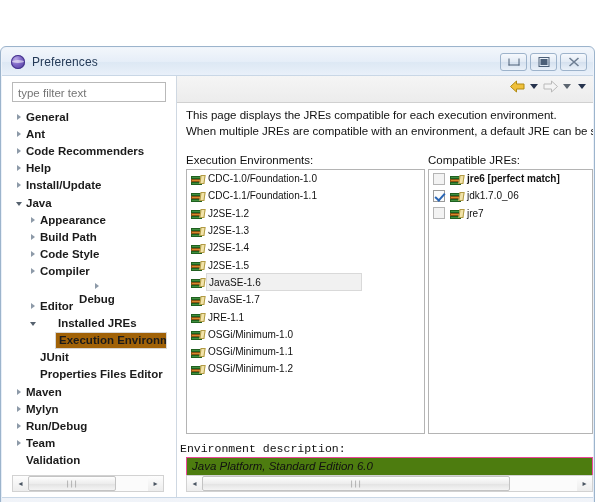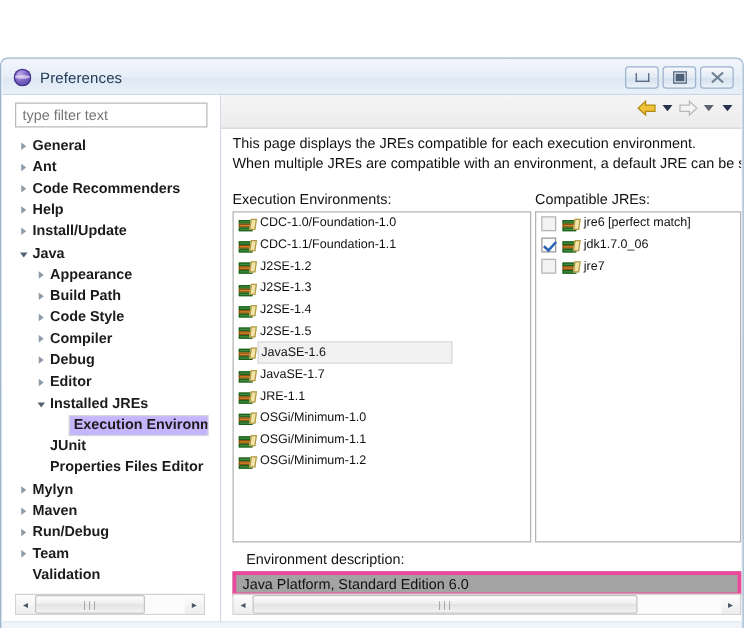--- a/index.html
+++ b/index.html
@@ -76,21 +76,21 @@
     font-size:11.5px; color:#1b1b1b;
   }
   .tnode { display:flex; align-items:center; height:17.2px; white-space:nowrap;font-weight:bold; }
   .tw { width:13px; flex:0 0 13px; display:flex; align-items:center; justify-content:center; }
   .arrow-c, .arrow-o { width:0;height:0; }
   .arrow-c { border-left:4px solid #8d9aa8; border-top:3.5px solid transparent; border-bottom:3.5px solid transparent; }
   .arrow-o { border-top:4px solid #55616e; border-left:3.5px solid transparent; border-right:3.5px solid transparent; margin-top:2px;}
   .tlabel { padding-left:1px; }
   .sel-item {
     display:inline-block;
-    background:#c4b5fd;
+    background:#a16207;
     border:1px solid #d7d7d7;
     padding:0 2px 0 3px;
     height:15px; line-height:15px;
     overflow:hidden;
     margin-left:2px;
   }
   
   .hscroll {
     position:absolute; height:17px; box-sizing:border-box;
     background:#f4f4f4; border:1px solid #d2d2d2;
@@ -146,25 +146,25 @@
   .jicon .pg { position:absolute; right:0; bottom:1px; width:5px; height:9px; background:#f2e3a8; border:1px solid #b09a45; box-sizing:border-box; transform:skewX(-8deg);}
   .cbox {
     width:12px;height:12px;flex:0 0 12px;box-sizing:border-box;
     border:1px solid #b5b5b5; background:#f3f3f3; margin-right:5px; position:relative;
   }
   .cbox.checked { background:#fbfbfb; border-color:#9a9a9a; }
   .cbox.checked::after{
     content:""; position:absolute; left:3px; top:0px; width:4px; height:8px;
     border:solid #2a66b5; border-width:0 2px 2px 0; transform:rotate(42deg);
   }
-  .bold-row { font-weight:normal; }
+  .bold-row { font-weight:bold; }
   #envdesc-field {
     position:absolute; box-sizing:border-box;
-    border:3px solid #ec4899; background:#a3a3a3;
-    font-size:11.5px; color:#111; padding:2px 0 0 5px;
+    border:1px solid #ec4899; background:#4d7c0f;
+    font-size:11.5px; color:#111; padding:2px 0 0 5px;font-style:italic;
   }
   
   #footer {
     position:absolute; left:1px; right:1px; bottom:1px; height:48px;
     background:linear-gradient(180deg,#f1f4f9 0%,#e8eef6 100%);
     border-top:1px solid #c9d7e6;
     border-radius: 0 0 4px 4px;
   }
   #help-btn {
     position:absolute; left:18px; top:13px; width:21px; height:21px;
@@ -264,33 +264,33 @@
               <span class="arrow-c"></span>
             </span>
             <span class="tlabel">Code Style</span>
           </div>
           <div class="tnode" style="padding-left: 14px;">
             <span class="tw">
               <span class="arrow-c"></span>
             </span>
             <span class="tlabel">Compiler</span>
           </div>
-          <div class="tnode" style="padding-left: 14px;">
+          <div class="tnode" style="padding-left: 14px; flex-direction: column;">
             <span class="tw">
               <span class="arrow-c"></span>
             </span>
             <span class="tlabel">Debug</span>
           </div>
           <div class="tnode" style="padding-left: 14px;">
             <span class="tw">
               <span class="arrow-c"></span>
             </span>
             <span class="tlabel">Editor</span>
           </div>
-          <div class="tnode" style="padding-left: 14px;">
+          <div class="tnode" style="padding-left: 14px; gap: 18px;">
             <span class="tw">
               <span class="arrow-o"></span>
             </span>
             <span class="tlabel">Installed JREs</span>
           </div>
           <div class="tnode" style="padding-left: 28px; overflow: hidden;">
             <span class="tw"></span>
             <span class="sel-item">Execution Environm</span>
           </div>
           <div class="tnode" style="padding-left: 14px;">
@@ -298,27 +298,27 @@
             <span class="tlabel">JUnit</span>
           </div>
           <div class="tnode" style="padding-left: 14px;">
             <span class="tw"></span>
             <span class="tlabel">Properties Files Editor</span>
           </div>
           <div class="tnode" style="padding-left: 0px;">
             <span class="tw">
               <span class="arrow-c"></span>
             </span>
+            <span class="tlabel">Maven</span>
+          </div>
+          <div class="tnode" style="padding-left: 0px;">
+            <span class="tw">
+              <span class="arrow-c"></span>
+            </span>
             <span class="tlabel">Mylyn</span>
-          </div>
-          <div class="tnode" style="padding-left: 0px;">
-            <span class="tw">
-              <span class="arrow-c"></span>
-            </span>
-            <span class="tlabel">Maven</span>
           </div>
           <div class="tnode" style="padding-left: 0px;">
             <span class="tw">
               <span class="arrow-c"></span>
             </span>
             <span class="tlabel">Run/Debug</span>
           </div>
           <div class="tnode" style="padding-left: 0px;">
             <span class="tw">
               <span class="arrow-c"></span>
@@ -505,21 +505,21 @@
             <span class="jicon">
               <span class="b3"></span>
               <span class="b2"></span>
               <span class="b1"></span>
               <span class="pg"></span>
             </span>
             <span>jre7</span>
           </div>
         </div>
 
-      <div class="col-label" style="left:20px; top:366px;">Environment description:</div>
+      <div class="col-label" style="left:3px; top:366px;font-family:Liberation Mono, monospace;">Environment description:</div>
 
       <div id="envdesc-field" style="left:9px; top:381px; right:0px; height:20px;">Java Platform, Standard Edition 6.0</div>
 
       <div class="hscroll" style="left:9px; right:0px; bottom:6px;">
         <div class="hs-arrow">◂</div>
         <div class="hs-track">
           <div class="hs-thumb" style="left:0; width:308px;">
             <span class="grip">∣∣∣</span>
           </div>
         </div>

